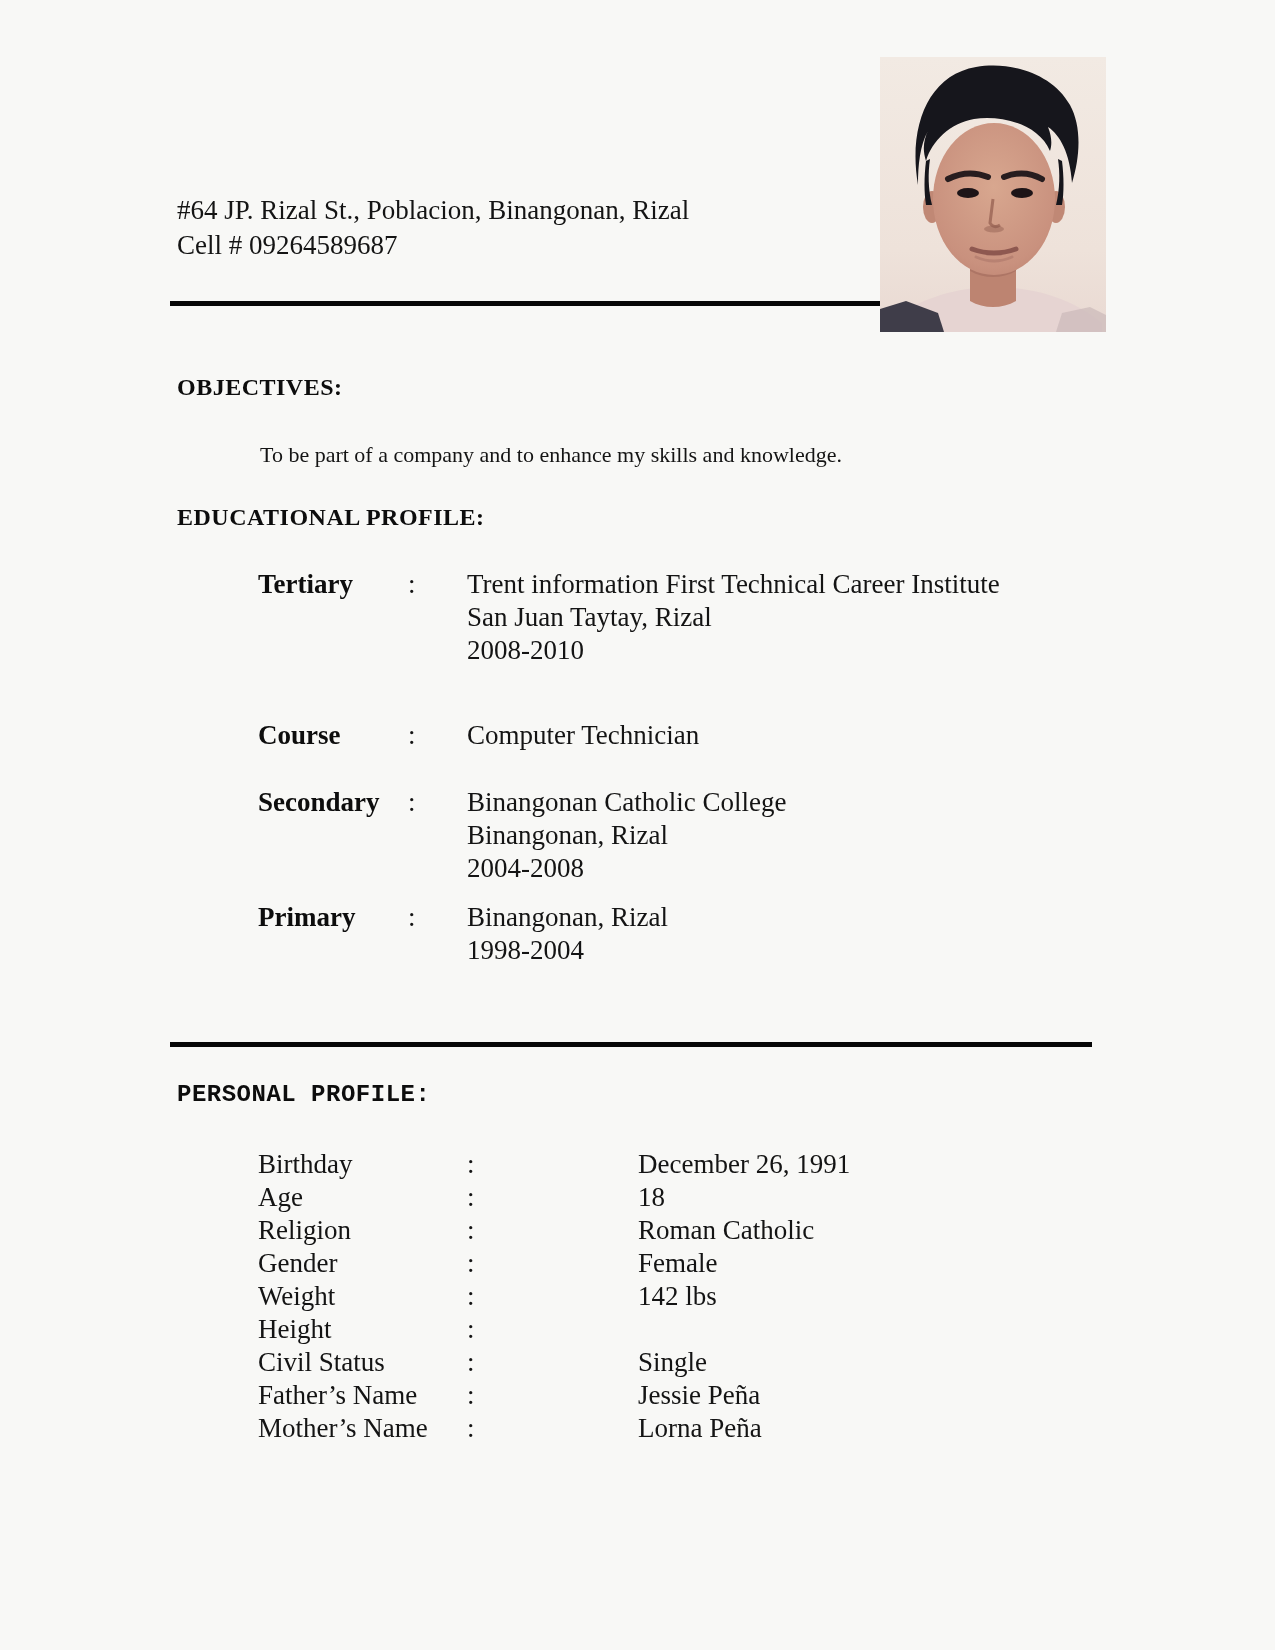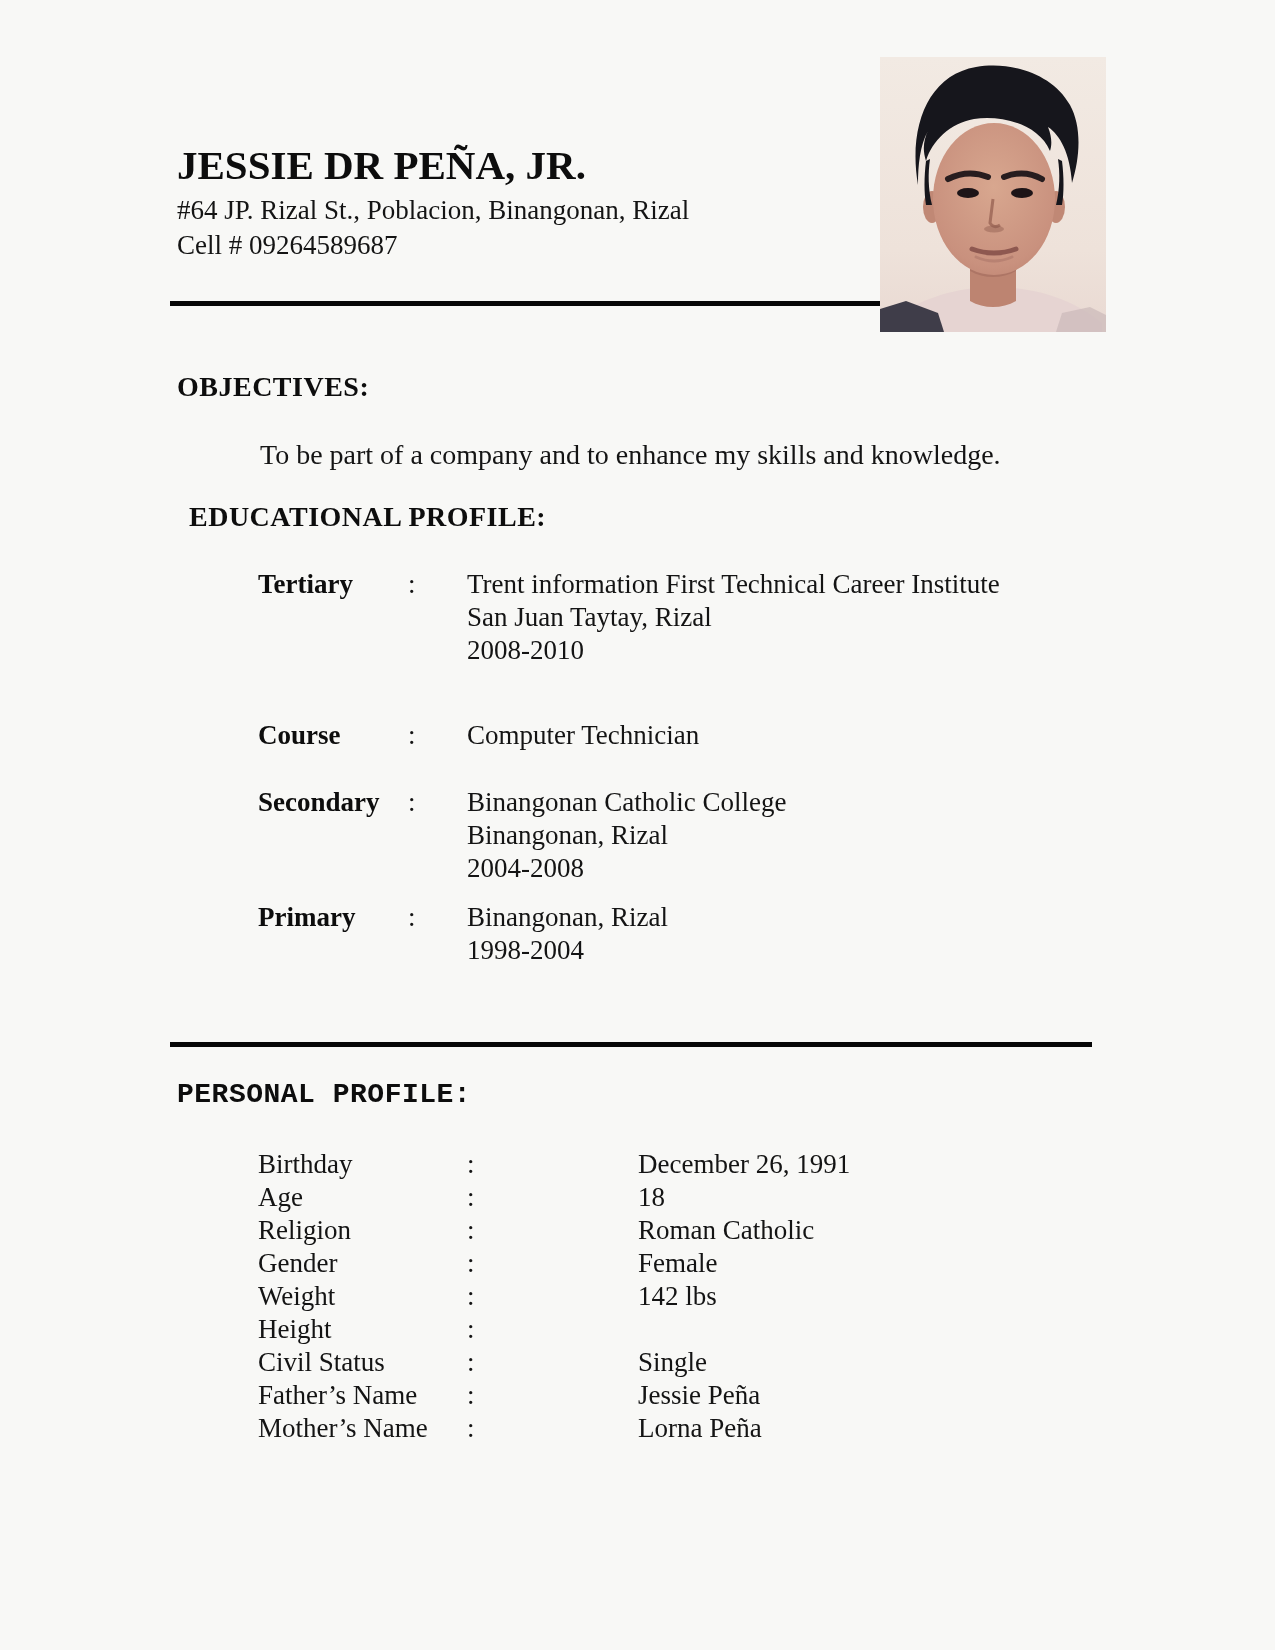--- a/index.html
+++ b/index.html
@@ -27,28 +27,28 @@
   
   .photo { left:880px; top:57px; width:226px; height:275px; display:block; }
 
   
   .rule { background:#070707; height:5px; }
   .rule-1 { left:170px; top:301px; width:710px; }
   .rule-2 { left:170px; top:1042px; width:922px; }
 
   
   .sec-heading {
-    font-size:28px; font-weight:bold; color:#0d0d0d;
+    font-size:24px; font-weight:bold; color:#0d0d0d;
     line-height:34px; letter-spacing:0.5px;
   }
   .obj-heading { left:177px; top:370px; }
-  .edu-heading { left:177px; top:500px;margin-left:12px; }
+  .edu-heading { left:177px; top:500px; }
   .per-heading { left:177px; top:1078px;font-family:Liberation Mono, monospace; }
 
-  .obj-text { left:260px; top:438px; font-size:28px; line-height:33px; }
+  .obj-text { left:260px; top:438px; font-size:22px; line-height:33px; }
 
   
   .edu-rows { left:258px; top:568px; width:830px; }
   .edu-row {
     display:grid;
     grid-template-columns:150px 59px auto;
     font-size:27px; line-height:33px;
   }
   .edu-row .label { font-weight:bold; color:#0d0d0d; }
   .edu-row:nth-child(2) { margin-top:52px; }
@@ -61,21 +61,20 @@
     display:grid;
     grid-template-columns:209px 171px auto;
     font-size:27px; line-height:33px;
   }
 </style>
 </head>
 <body>
 
 <div class="page">
 
-  <div class="abs name">JESSIE DR PEÑA, JR.</div>
   <div class="abs addr">#64 JP. Rizal St., Poblacion, Binangonan, Rizal</div>
   <div class="abs cell">Cell # 09264589687</div>
 
   <svg class="abs photo" viewBox="0 0 226 275" aria-hidden="true">
     <defs>
       <linearGradient id="pbg" x1="0" y1="0" x2="0" y2="1">
         <stop offset="0" stop-color="#f2eae3"></stop>
         <stop offset="0.7" stop-color="#eee2da"></stop>
         <stop offset="1" stop-color="#e9d9d2"></stop>
       </linearGradient>

